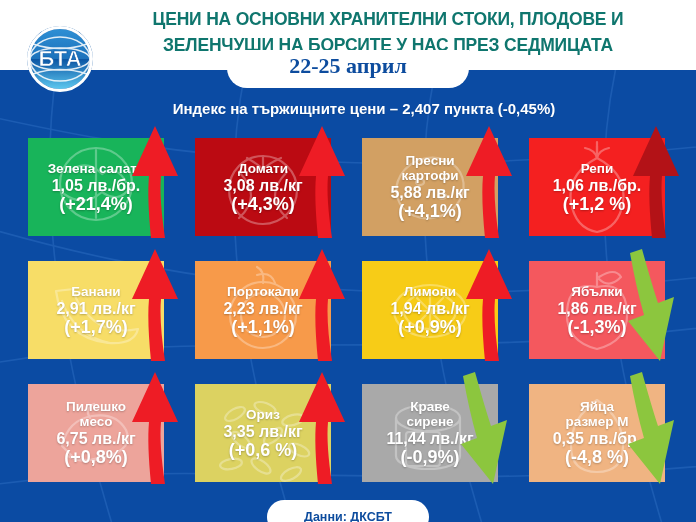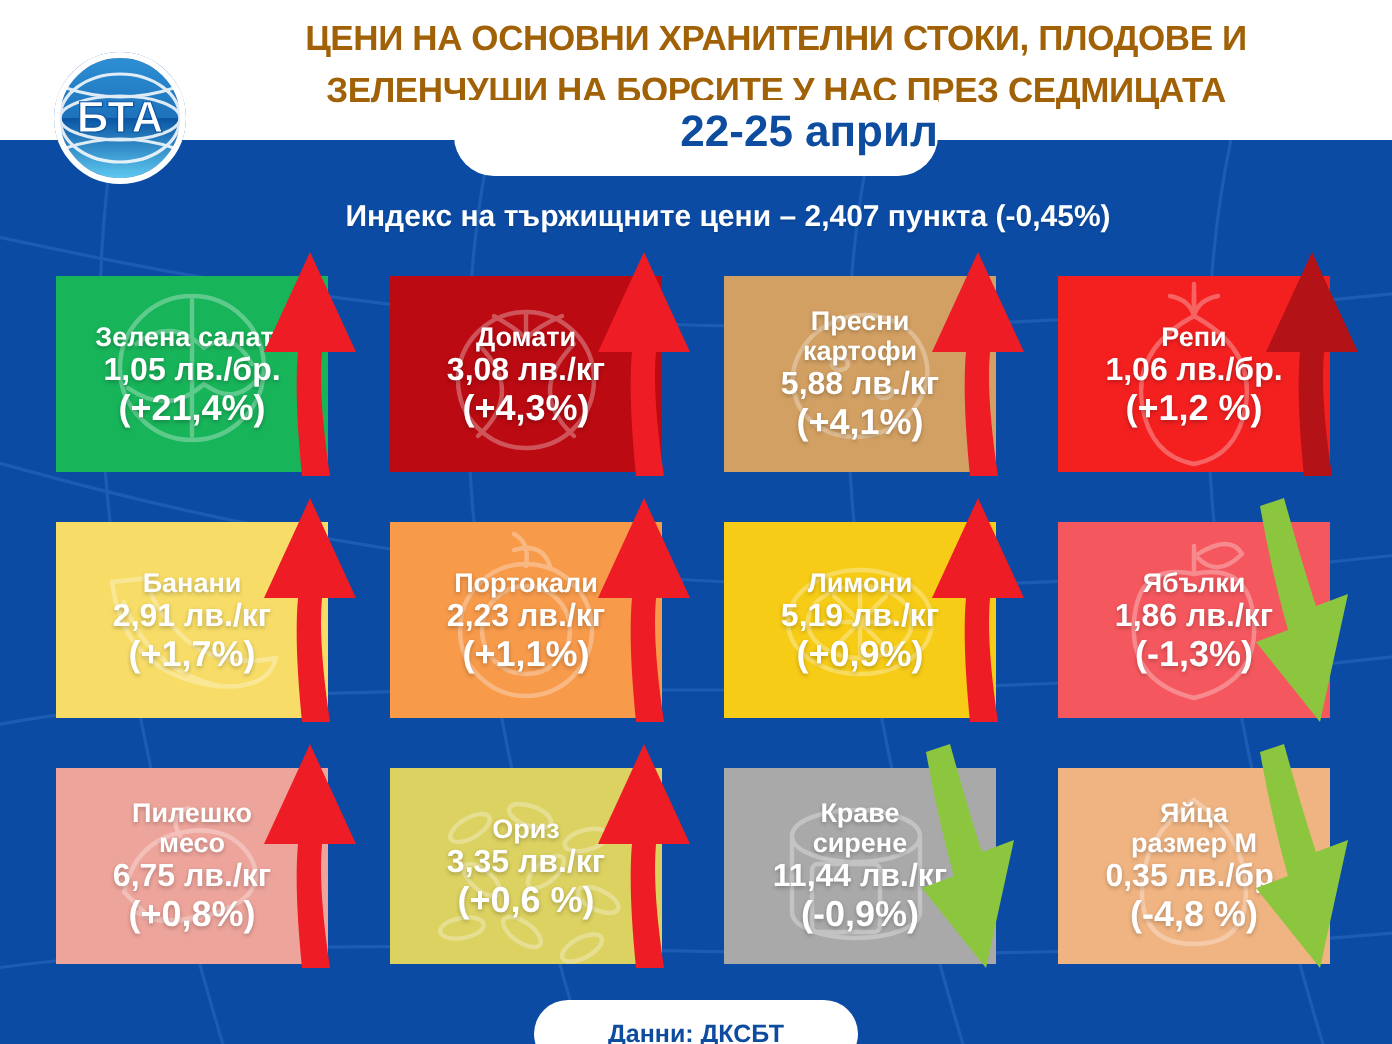--- a/index.html
+++ b/index.html
@@ -27,37 +27,37 @@
   .globe-lines{position:absolute;inset:0;width:100%;height:100%;}
 
   
   .header-white{
     position:absolute;left:0;top:0;width:696px;height:70px;
     background:#ffffff;
   }
   .title-block{
     position:absolute;left:88px;top:6px;width:600px;
     text-align:center;
-    color:#a16207;
+    color:#0f766e;
     font-weight:bold;
     font-size:17.5px;
     line-height:26px;
     letter-spacing:-0.2px;
   }
   .title-line{display:block;white-space:nowrap;}
 
   
   .date-pill{
     position:absolute;left:227px;top:50px;
     width:242px;height:38px;
     background:#ffffff;
     border-bottom-left-radius:20px;
     border-bottom-right-radius:20px;
     z-index:5;
-    display:flex;align-items:center;justify-content:flex-end;
+    display:flex;align-items:center;justify-content:center;font-family:Liberation Serif, serif;
   }
   .date-text{
     color:#0d4c9e;font-weight:bold;font-size:22px;letter-spacing:0px;
     margin-top:-6px;
   }
 
   
   .logo{
     position:absolute;left:18px;top:24px;width:84px;height:70px;z-index:8;
   }
@@ -289,21 +289,21 @@
         <div class="card" style="background: rgb(247, 204, 23);">
           <svg class="veg-outline" viewBox="0 0 136 98">
             <g fill="none" stroke="#ffffff" stroke-width="2.2" stroke-linejoin="round" stroke-linecap="round" transform="translate(0,0) scale(1)">
               <ellipse cx="68" cy="50" rx="36" ry="26"></ellipse>
               <ellipse cx="68" cy="50" rx="26" ry="18"></ellipse>
               <path d="M68 32 v36 M50 50 h36 M55 37 l26 26 M81 37 l-26 26"></path>
             </g>
           </svg>
           <div class="card-text">
             <div class="c-name">Лимони</div>
-            <div class="c-price">5,19 лв./кг</div>
+            <div class="c-price">1,94 лв./кг</div>
             <div class="c-chg">(+0,9%)</div>
           </div>
         </div>
         <div class="arrow up"><svg viewBox="0 0 56 112" width="56" height="112">
             <path d="M26 112 q-4 -40 -2 -62 l-17 0 L30 0 L53 50 l-17 0 q-2 22 4 62 z" fill="#ee1c25"></path>
           </svg></div>
       </div>
       <div class="cell" style="left: 521px; top: 123px;">
         <div class="card" style="background: rgb(244, 88, 94);">
           <svg class="veg-outline" viewBox="0 0 136 98">

